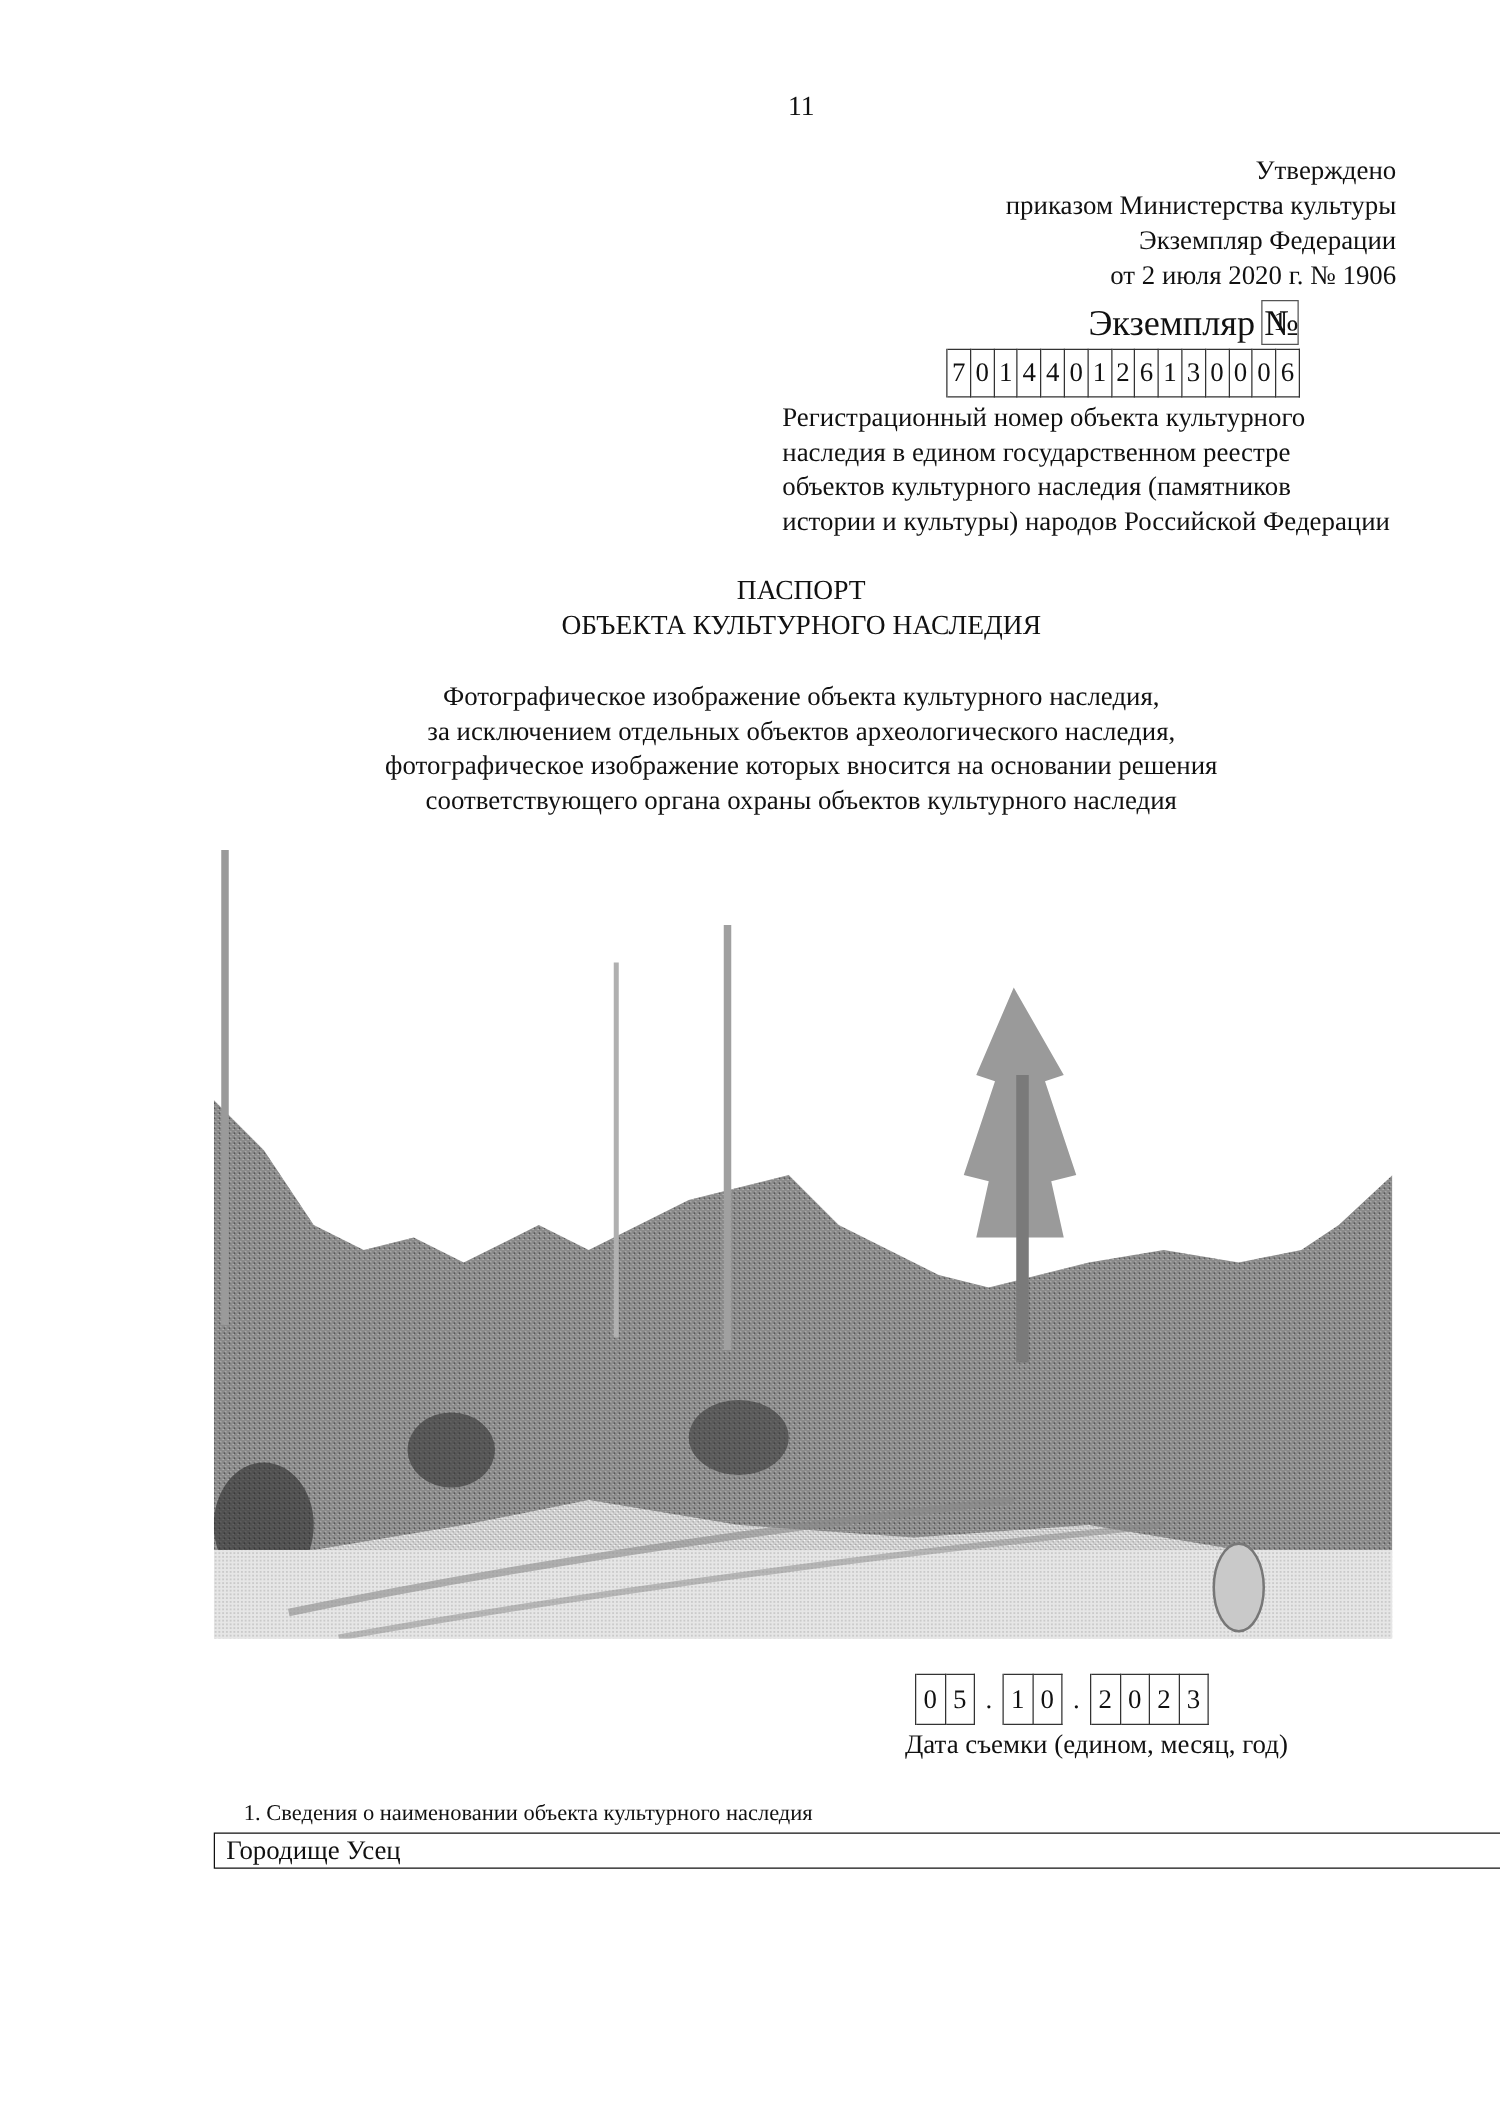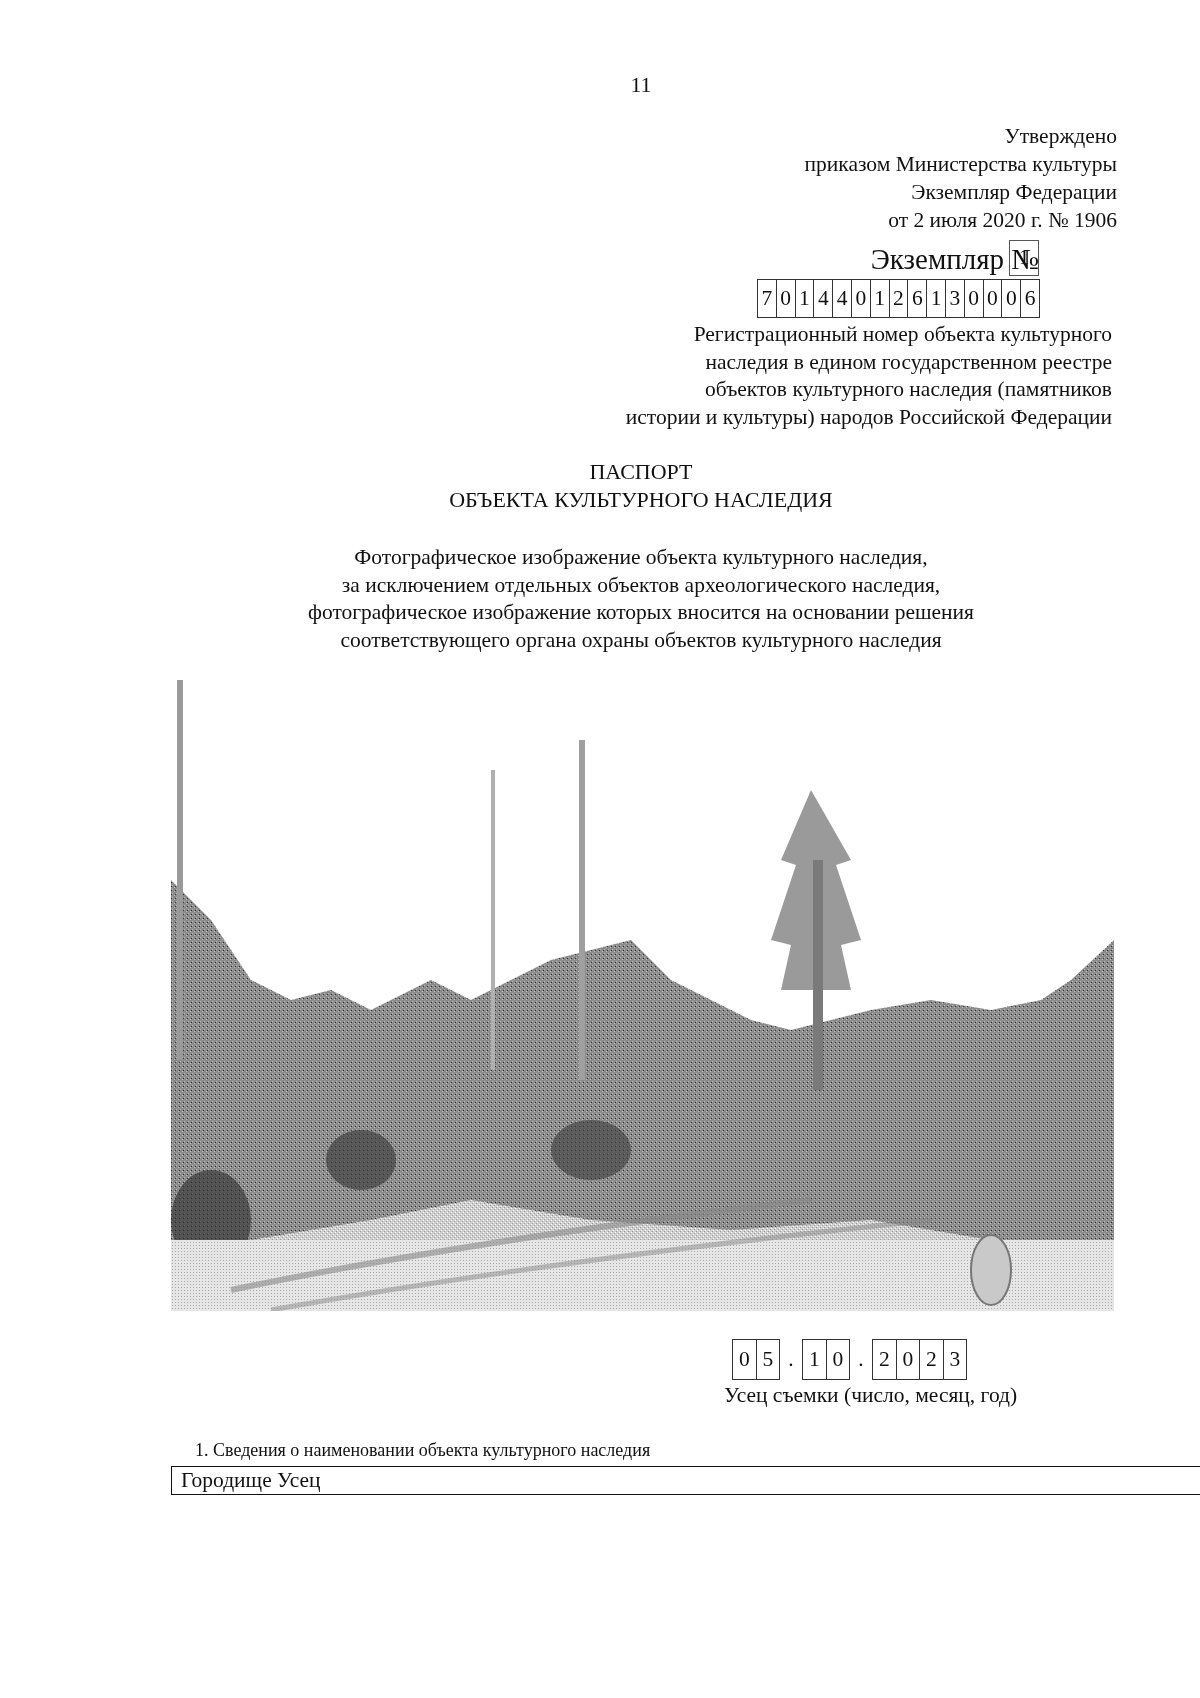--- a/index.html
+++ b/index.html
@@ -10,21 +10,21 @@
   .approval { right: 83px; top: 122px; text-align: right; font-size: 21.5px; line-height: 28px; }
   .copy-row { right: 161px; top: 243px; font-size: 29px; line-height: 32px; }
   .copy-box { position: absolute; left: 1009px; top: 240px; width: 30px; height: 36px;
               border: 1.5px solid #555; box-sizing: border-box; font-size: 21.5px;
               text-align: center; line-height: 33px; }
   .reg-cells { left: 757px; top: 279px; height: 39px; display: flex;
                border-left: 1.5px solid #333; }
   .reg-cell { width: 18.8px; height: 39px; box-sizing: border-box;
               border-right: 1.5px solid #333; border-top: 1.5px solid #333; border-bottom: 1.5px solid #333;
               font-size: 21.5px; text-align: center; line-height: 37px; }
-  .reg-caption { right: 88px; top: 321px; text-align: right; font-size: 21.5px; line-height: 27.7px; }
+  .reg-caption { right: 88px; top: 321px; text-align: left; font-size: 21.5px; line-height: 27.7px; }
   .title { left: 0; width: 1282px; top: 458px; text-align: center; font-size: 22px; line-height: 28px; }
   .desc { left: 0; width: 1282px; top: 544px; text-align: center; font-size: 21.5px; line-height: 27.5px; }
   .photo { left: 171px; top: 680px; width: 943px; height: 631px; overflow: hidden; background: #fff; }
   .date-row { left: 732px; top: 1339px; height: 41px; display: flex; align-items: center; }
   .date-group { display: flex; border-left: 1.5px solid #333; }
   .date-cell { width: 23.5px; height: 41px; box-sizing: border-box;
                border-right: 1.5px solid #333; border-top: 1.5px solid #333; border-bottom: 1.5px solid #333;
                font-size: 21.5px; text-align: center; line-height: 39px; }
   .date-sep { width: 22px; text-align: center; font-size: 21.5px; line-height: 41px; }
   .date-caption { left: 724px; top: 1381px; font-size: 21.5px; line-height: 28px; }
@@ -141,16 +141,16 @@
     <div class="date-cell">0</div>
   </div>
   <div class="date-sep">.</div>
   <div class="date-group">
     <div class="date-cell">2</div>
     <div class="date-cell">0</div>
     <div class="date-cell">2</div>
     <div class="date-cell">3</div>
   </div>
 </div>
-<div class="abs date-caption">Усец съемки (число, месяц, год)</div>
+<div class="abs date-caption">Дата съемки (едином, месяц, год)</div>
 
 <div class="abs section-heading">1. Сведения о наименовании объекта культурного наследия</div>
 <div class="abs name-box">Городище Усец</div>
 
 </body></html>

